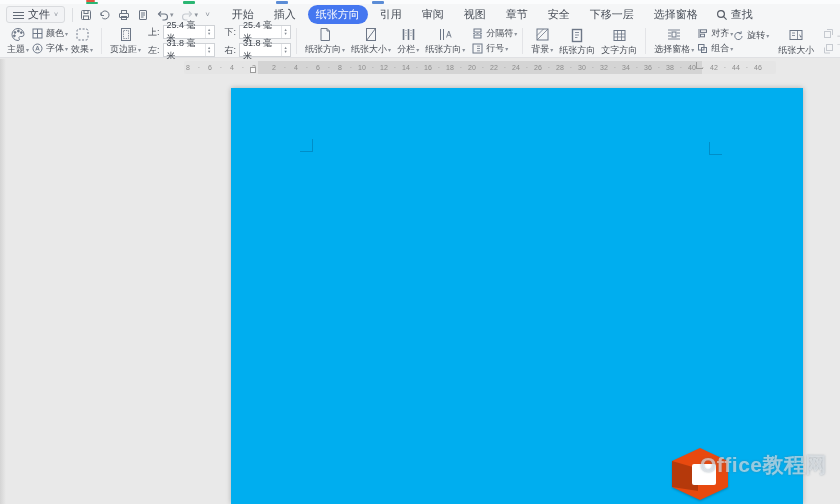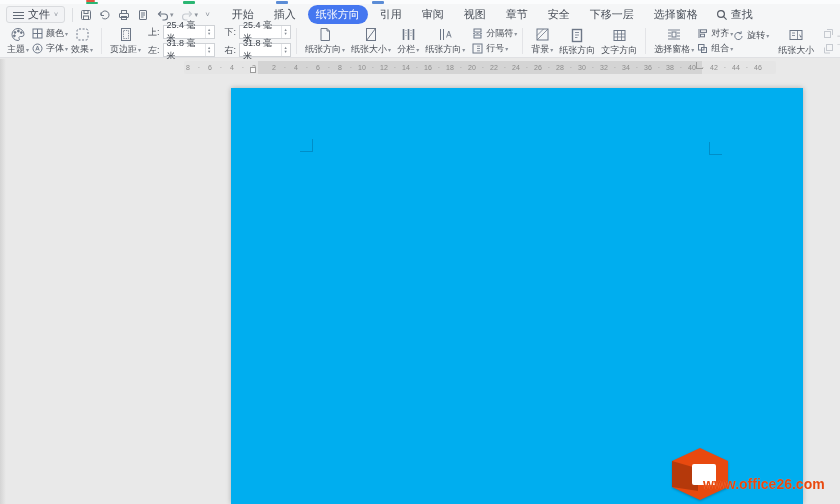--- a/index.html
+++ b/index.html
@@ -438,15 +438,15 @@
     <div class="cmark tl"></div>
     <div class="cmark tr"></div>
   </div>
 
   <div class="watermark">
     <div class="wm-logo">
       <div class="wm-hex" style="background: rgb(232, 73, 15);"></div>
       <div class="wm-fold"></div>
       <div class="wm-hole"></div>
     </div>
-    <div class="wm-url" style="color: rgb(232, 73, 15);">www.office26.com</div>
+    <div class="wm-title">Office教程网</div>
   </div>
 </div>
 
 </body></html>

